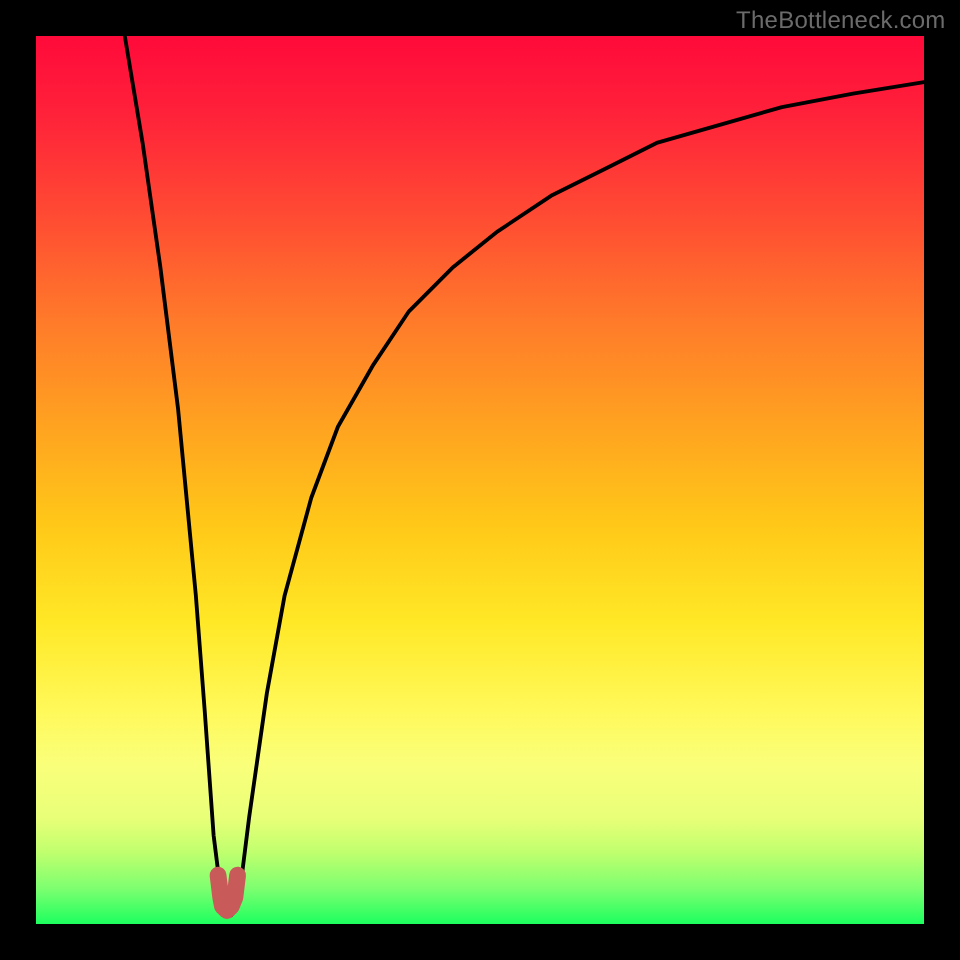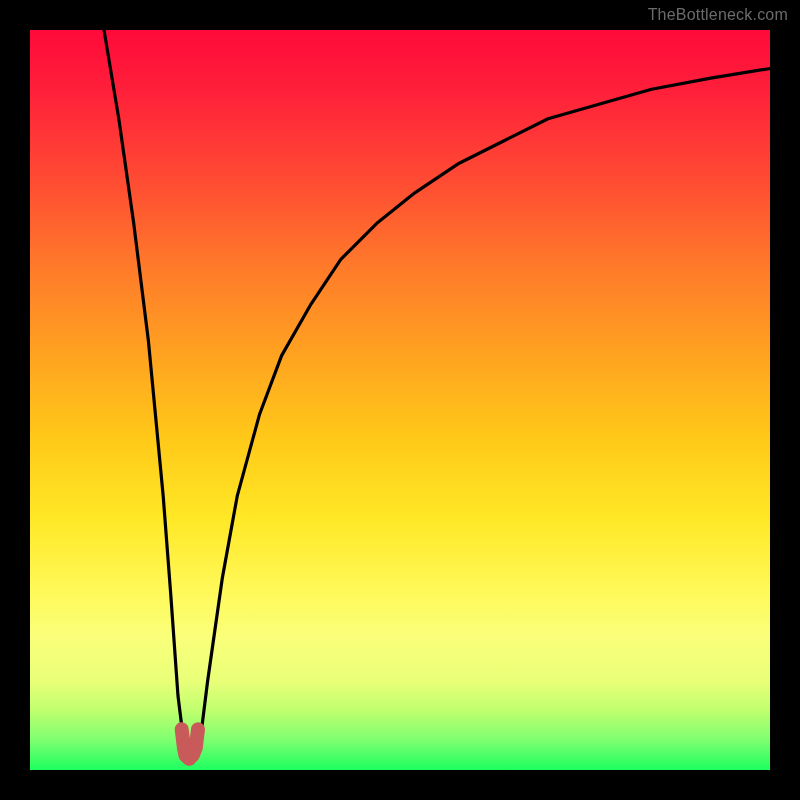--- a/index.html
+++ b/index.html
@@ -35,21 +35,21 @@
       #e9ff78 88%,
       #bfff6e 92%,
       #7dff70 96%,
       #1dff5f 100%);
   }
   .watermark {
     position: absolute;
     top: 6px;
     right: 12px;
     color: #6b6b6b;
-    font-size: 16px;
+    font-size: 20px;
     letter-spacing: 0.2px;
     user-select: none;
   }
   svg.curve {
     position: absolute;
     inset: 0;
     width: 740px;
     height: 740px;
     overflow: visible;
   }

